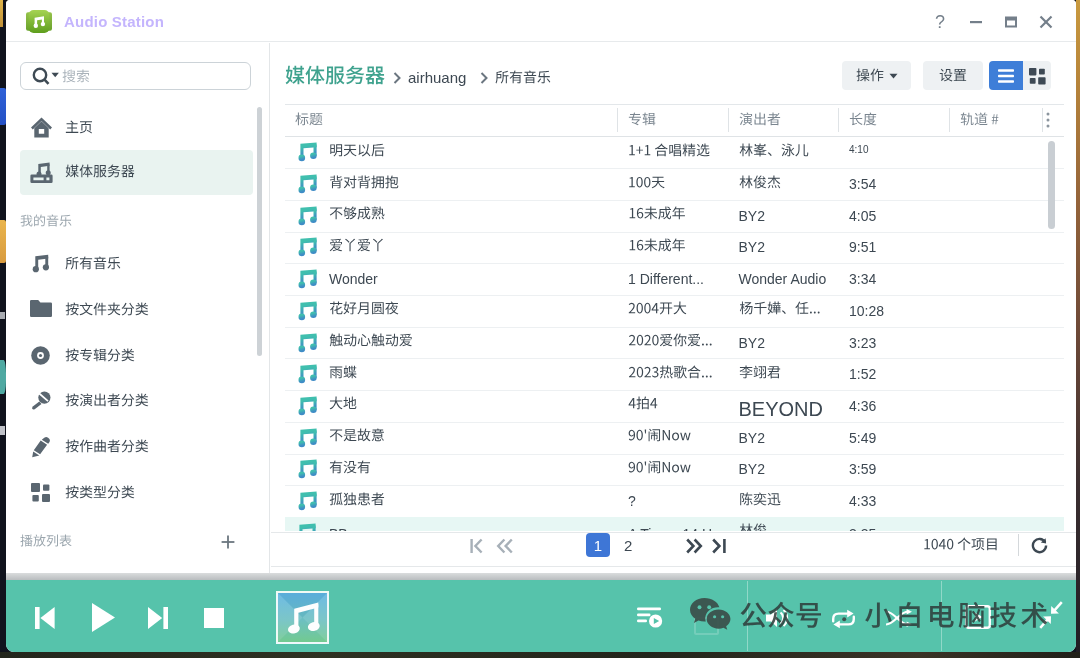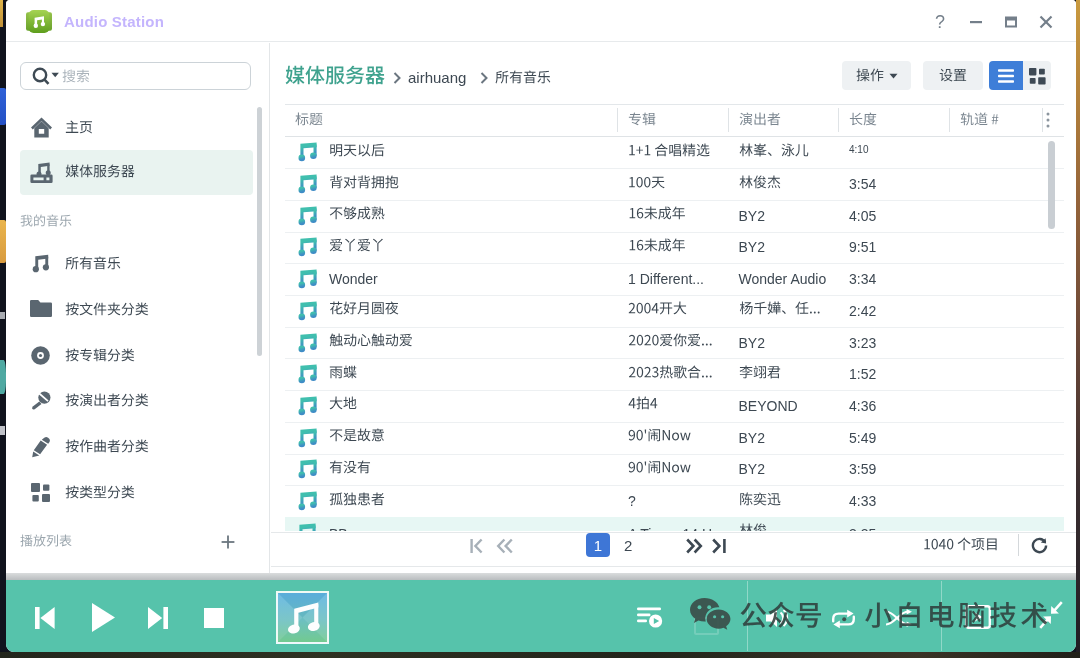--- a/index.html
+++ b/index.html
@@ -641,21 +641,21 @@
         <path transform="translate(1000 0)" d="M52 445H949V372H52ZM458 705H537V-80H458ZM793 827 851 764Q781 743 694 726Q607 708 511 693Q415 679 317 668Q219 656 127 648Q126 658 122 670Q119 682 115 694Q110 706 106 714Q197 723 293 735Q389 746 481 761Q573 775 654 792Q734 808 793 827Z"></path>
         <path transform="translate(2000 0)" d="M395 743H951V681H395ZM391 131H963V67H391ZM404 267H949V206H404ZM408 577H946V515H408ZM374 424H966V361H374ZM523 840H596V603H523ZM752 840H824V603H752ZM638 552H708V-80H638ZM477 552H539V234H477ZM814 552H877V234H814ZM42 634 327 634V564L42 565ZM54 271 103 317Q158 280 216 233Q273 187 322 139Q371 92 400 52L347 -1Q319 39 271 88Q223 136 166 184Q109 232 54 271ZM300 634H314L327 636L371 629Q360 434 323 296Q287 158 225 67Q163 -23 73 -78Q65 -65 52 -47Q39 -29 27 -18Q108 25 165 109Q223 193 257 320Q291 447 300 619ZM165 841 238 834Q228 762 215 682Q202 603 187 523Q171 443 153 371Q135 300 115 243Q103 250 86 258Q68 265 53 270Q72 322 90 391Q107 461 121 538Q136 616 147 694Q158 771 165 841Z"></path>
         <path transform="translate(3000 0)" d="M273 -56Q241 -16 203 24Q165 64 126 101Q88 138 52 167L117 224Q153 195 193 157Q233 119 271 79Q310 39 341 2Z"></path>
         <path transform="translate(4000 0)" d="M864 815 920 752Q865 733 798 717Q730 701 656 687Q582 673 507 662Q431 651 359 643Q357 656 350 675Q343 693 337 706Q407 715 480 727Q554 739 624 753Q695 767 756 783Q818 799 864 815ZM304 412H960V340H304ZM343 31H944V-41H343ZM601 705H677V11H601ZM186 574 260 648 260 647V-80H186ZM295 840 367 817Q332 729 284 645Q237 561 182 487Q127 413 68 356Q64 365 56 379Q47 393 38 408Q29 422 22 431Q76 480 126 546Q177 611 220 686Q264 761 295 840Z"></path>
         <path transform="translate(5000 0)" d="M139 -13Q112 -13 92 6Q73 26 73 56Q73 88 92 107Q112 126 139 126Q166 126 186 107Q205 88 205 56Q205 26 186 6Q166 -13 139 -13Z"></path>
         <path transform="translate(5278 0)" d="M139 -13Q112 -13 92 6Q73 26 73 56Q73 88 92 107Q112 126 139 126Q166 126 186 107Q205 88 205 56Q205 26 186 6Q166 -13 139 -13Z"></path>
         <path transform="translate(5556 0)" d="M139 -13Q112 -13 92 6Q73 26 73 56Q73 88 92 107Q112 126 139 126Q166 126 186 107Q205 88 205 56Q205 26 186 6Q166 -13 139 -13Z"></path>
       </g>
     </svg>
   </div>
-<div class="abs lat" style="left:849px;top:302.9px;font-size:14px;">2:42</div>
+<div class="abs lat" style="left:849px;top:302.9px;font-size:14px;">10:28</div>
 <div class="abs" style="left:285px;top:358.4px;width:779px;height:1px;background:#edf0f2;"></div>
 <div style="position:absolute;left:296.5px;top:332.55px;">
     <svg width="21" height="20" viewBox="0 0 21 20">
       <defs>
         <linearGradient id="ng7" x1="0" y1="0" x2="0.25" y2="1">
           <stop offset="0.3" stop-color="#40bfae"></stop>
           <stop offset="0.85" stop-color="#3f8cc6"></stop>
         </linearGradient>
       </defs>
       <g fill="url(#ng7)">
@@ -774,21 +774,21 @@
   </div>
 <div style="position:absolute;left:628px;top:396.45000000000005px;">
     <svg width="30" height="16" viewBox="0 0 2110 1150" fill="#3d4852">
       <g transform="translate(0 880) scale(1 -1)">
         <path transform="translate(0 0)" d="M340 0V500Q340 527 342 566Q344 605 345 633H341Q327 607 313 579Q298 552 282 525L115 275H524V202H20V262L325 733H426V0Z"></path>
         <path transform="translate(555 0)" d="M32 311Q76 321 131 336Q186 351 247 368Q308 386 370 403L379 332Q294 306 208 280Q122 254 52 234ZM47 638H370V565H47ZM178 840H254V10Q254 -22 246 -39Q238 -56 217 -65Q197 -74 165 -77Q133 -80 81 -79Q80 -65 73 -44Q66 -24 59 -8Q93 -9 121 -9Q149 -9 159 -9Q169 -8 173 -4Q178 -1 178 11ZM422 660H910V-71H833V589H497V-77H422ZM468 357H864V286H468ZM468 49H864V-23H468ZM634 839 721 827Q705 773 686 716Q667 658 649 618L581 631Q592 659 602 696Q612 733 621 770Q629 808 634 839Z"></path>
         <path transform="translate(1555 0)" d="M340 0V500Q340 527 342 566Q344 605 345 633H341Q327 607 313 579Q298 552 282 525L115 275H524V202H20V262L325 733H426V0Z"></path>
       </g>
     </svg>
   </div>
-<div class="abs lat" style="left:738.5px;top:398.0px;font-size:14px;text-align:right;">BEYOND</div>
+<div class="abs lat" style="left:738.5px;top:398.0px;font-size:20px;text-align:right;">BEYOND</div>
 <div class="abs lat" style="left:849px;top:398.0px;font-size:14px;">4:36</div>
 <div class="abs" style="left:285px;top:453.5px;width:779px;height:1px;background:#edf0f2;"></div>
 <div style="position:absolute;left:296.5px;top:427.65000000000003px;">
     <svg width="21" height="20" viewBox="0 0 21 20">
       <defs>
         <linearGradient id="ng10" x1="0" y1="0" x2="0.25" y2="1">
           <stop offset="0.3" stop-color="#40bfae"></stop>
           <stop offset="0.85" stop-color="#3f8cc6"></stop>
         </linearGradient>
       </defs>

